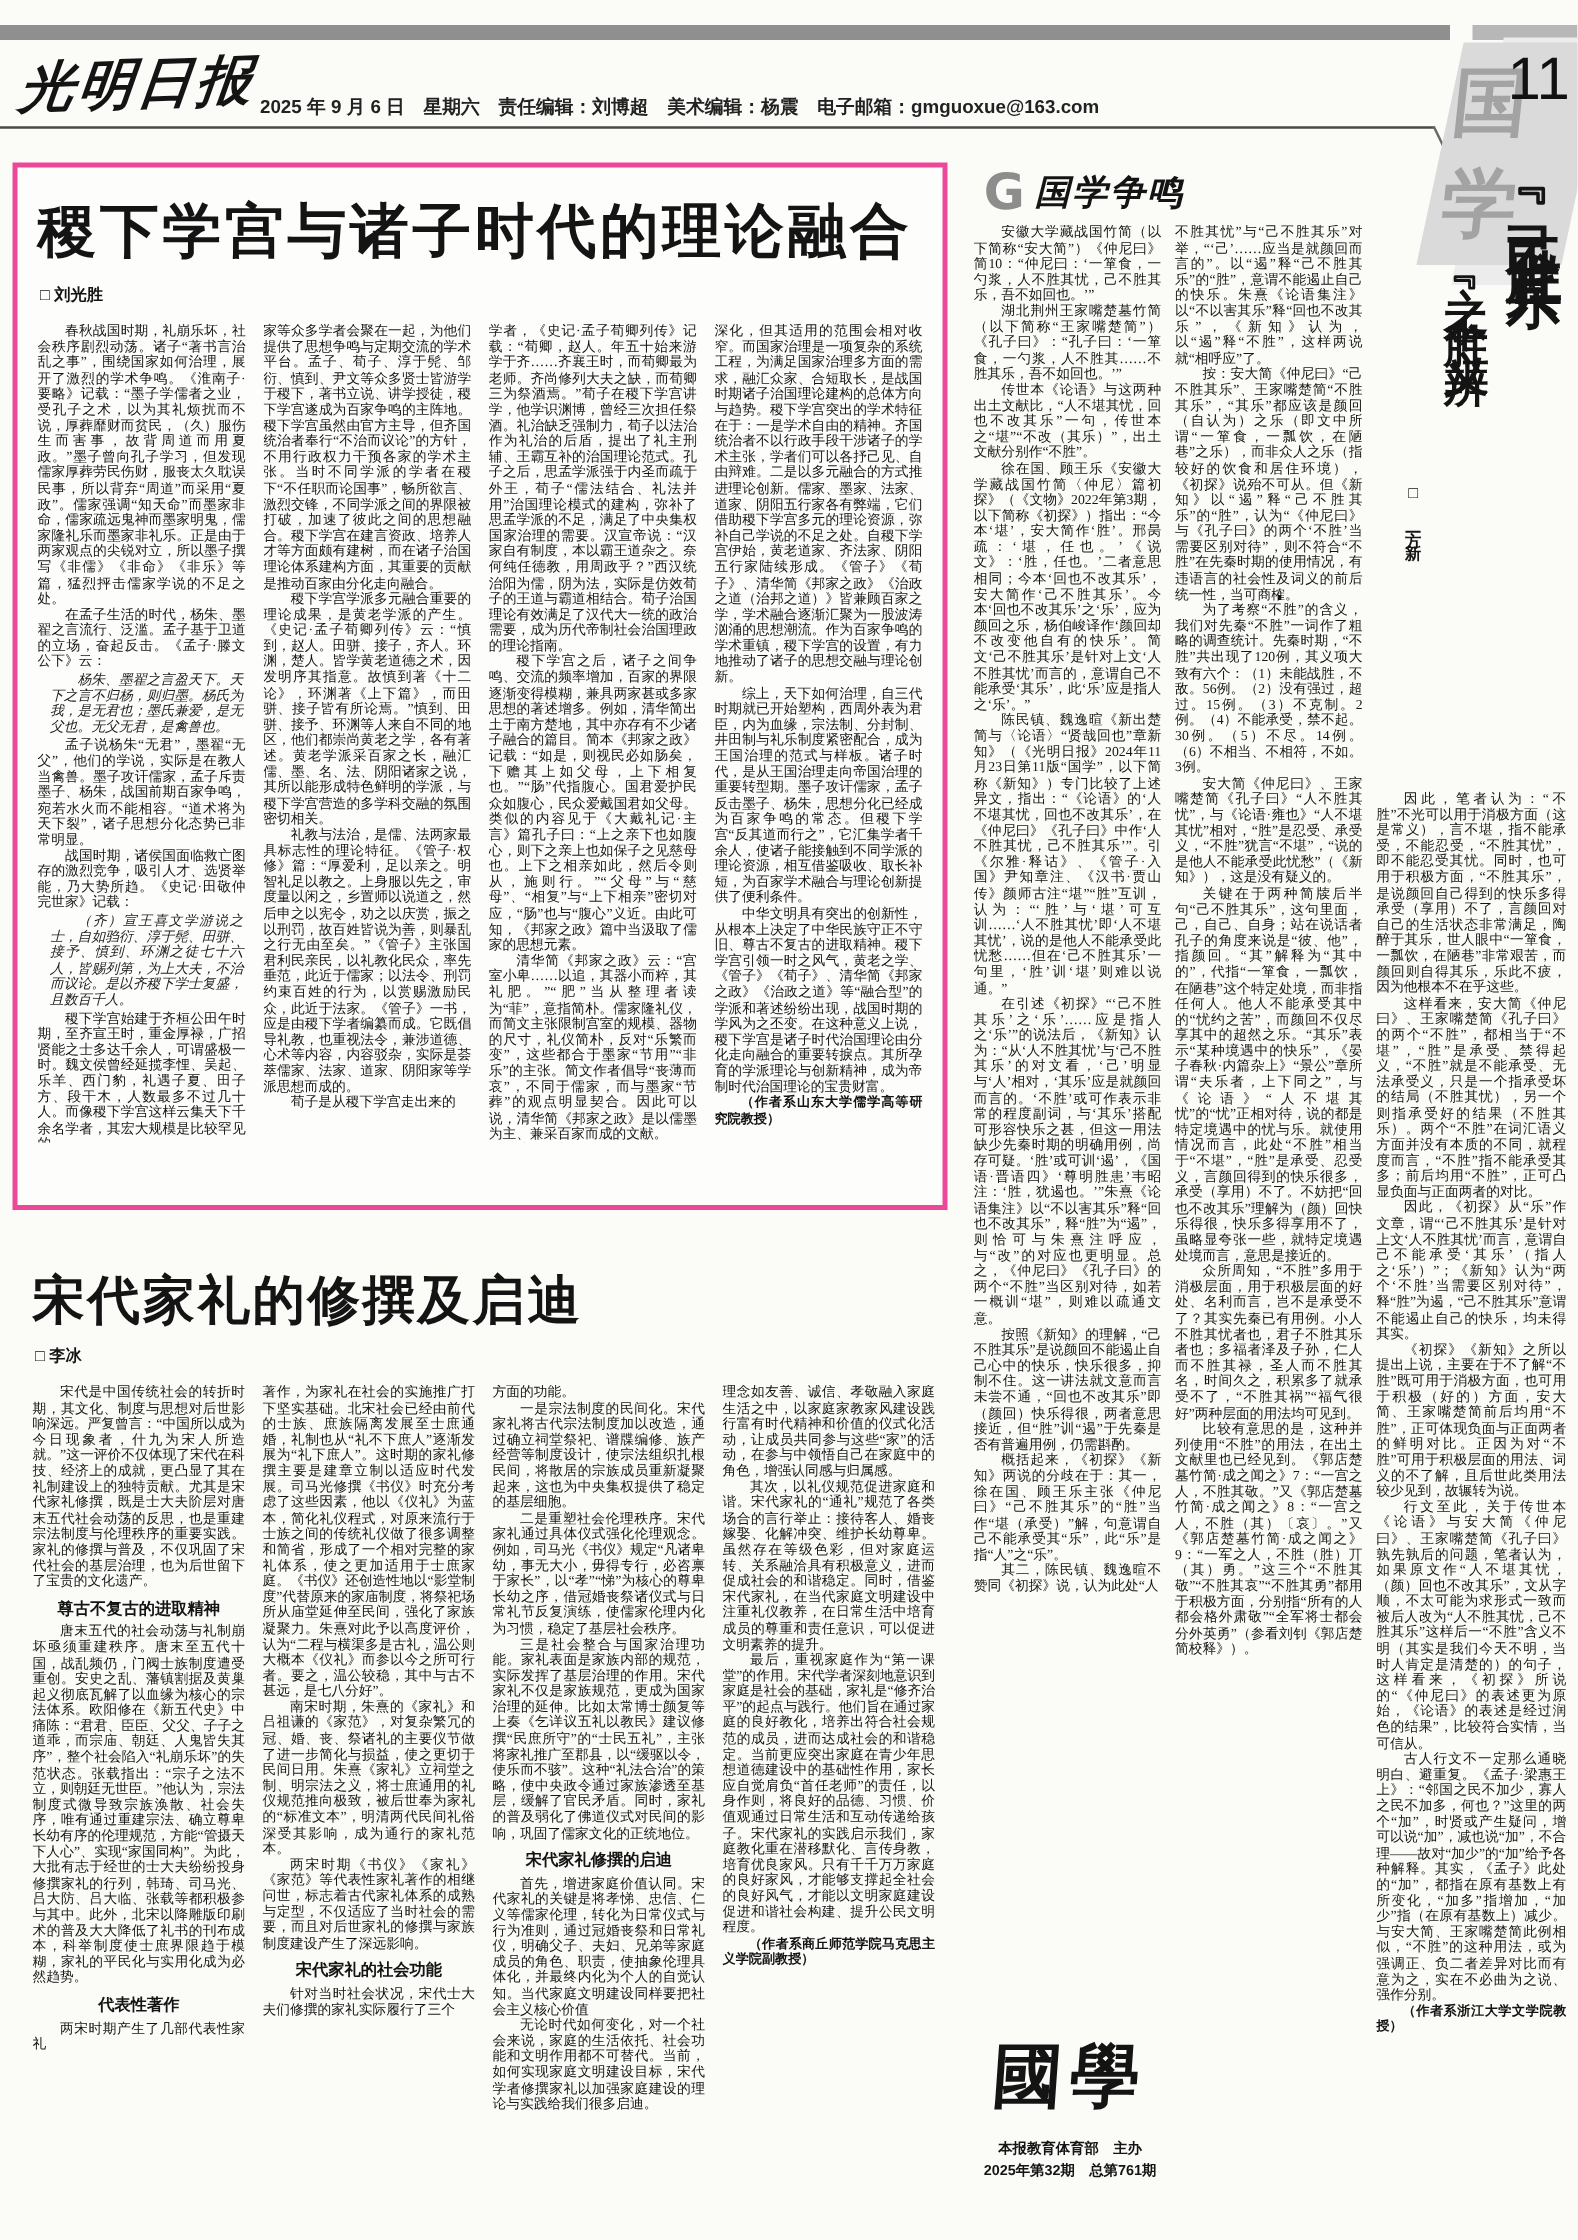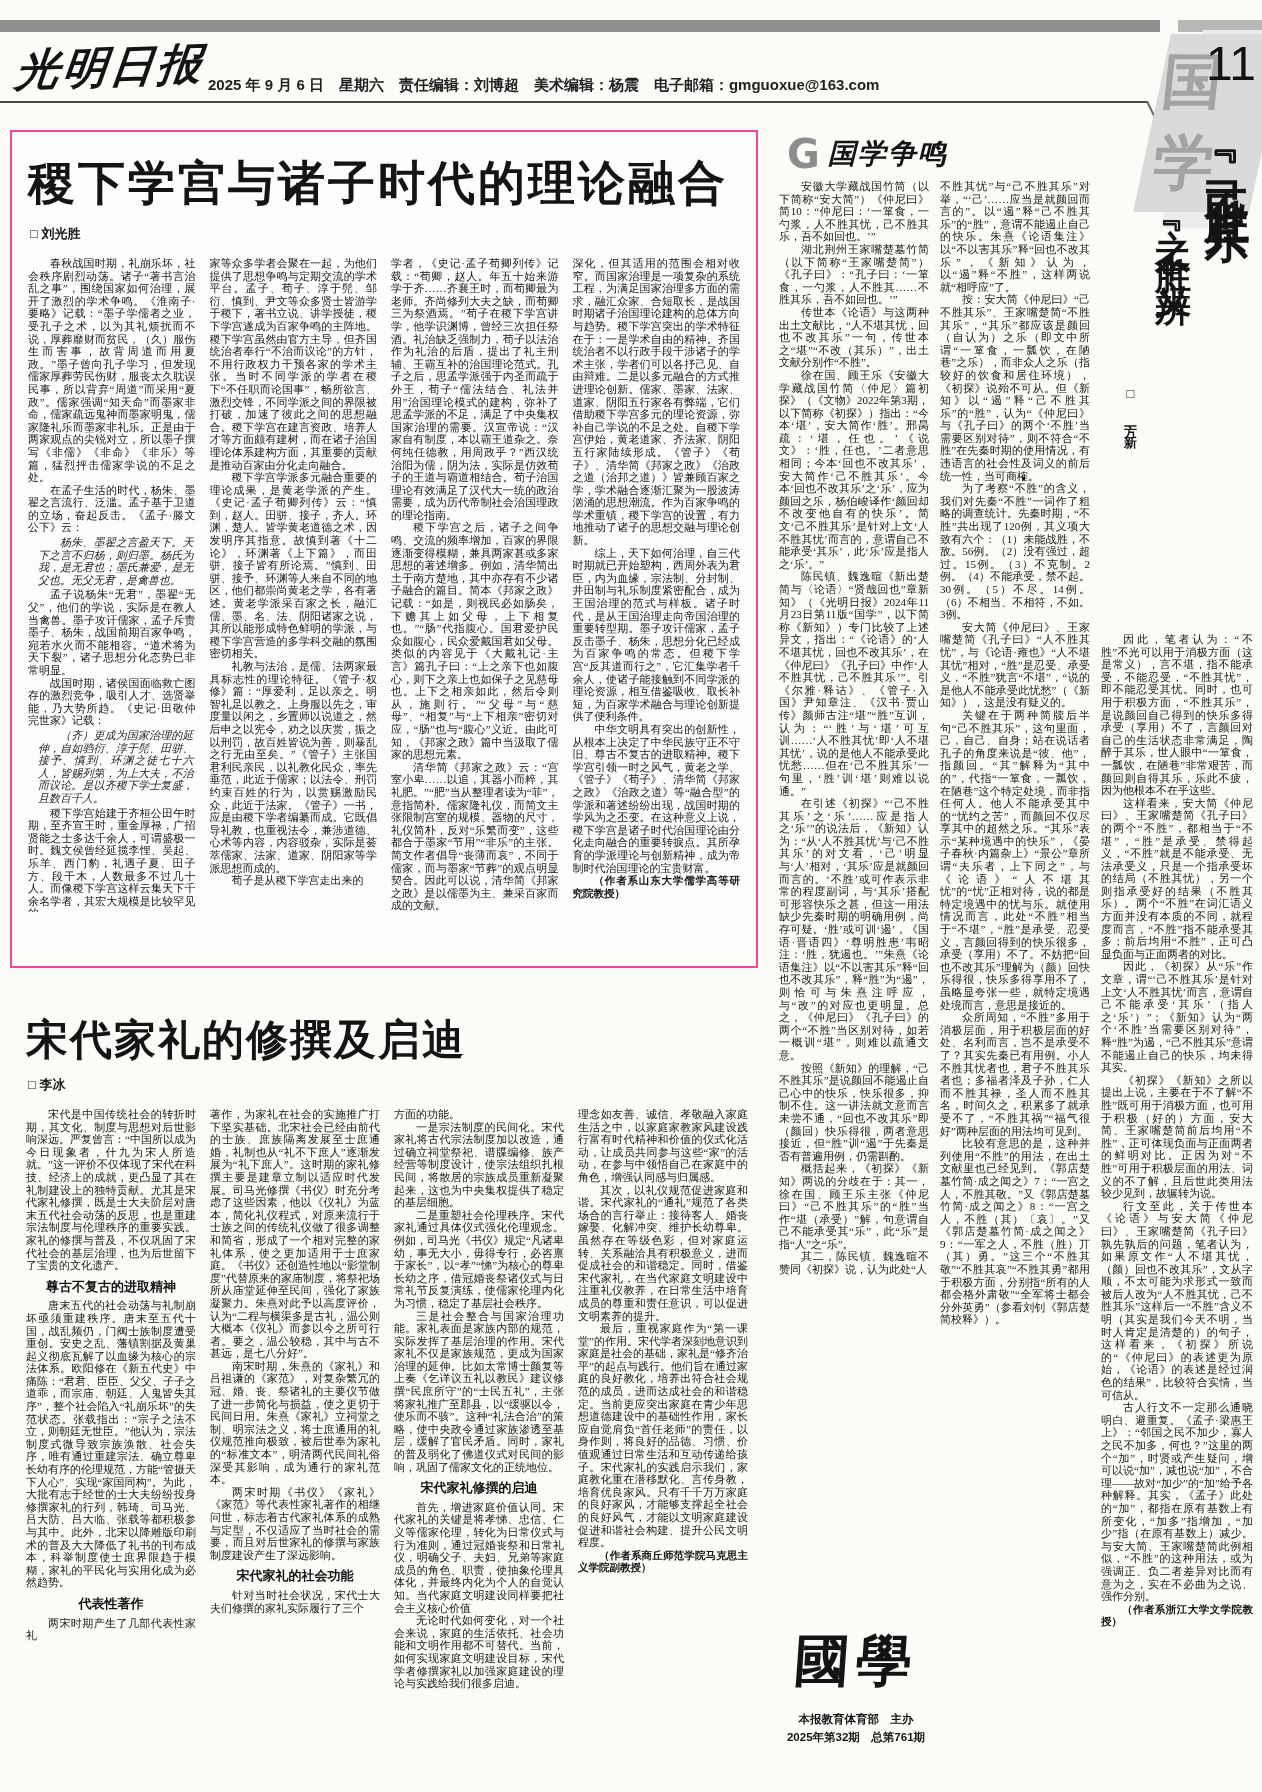--- a/index.html
+++ b/index.html
@@ -25,21 +25,21 @@
   .cols{display:flex;gap:14px;overflow:hidden;}
   .col{flex:1;overflow:hidden;}
   .col p,.zcol p{margin:0;text-align:justify;font-size:11px;line-height:12.6px;}
   .t-p{text-indent:2em;}
   .t-c{text-indent:0;}
   .t-q{text-indent:2em;font-style:italic;padding:2px 2px 2px 10px;color:#1c1c1c;}
   .t-s{text-align:center !important;font-weight:bold;font-family:"Liberation Sans",sans-serif;
        font-size:13px !important;margin:9px 0 6px !important;text-indent:0;}
   .t-a{font-weight:bold;text-indent:2em;font-family:"Liberation Sans",sans-serif;font-size:10.5px !important;}
   
-  .jixia{position:absolute;left:10px;top:130px;width:748px;height:838px;border:2px solid #ec4899;
+  .jixia{position:absolute;left:10px;top:130px;width:748px;height:838px;border:4px solid #ec4899;
          background:#fdfdfb;padding:12px 16px 0 16px;box-sizing:border-box;}
   .jixia h1{margin:8px 0 10px 0;font-size:47px;font-weight:bold;letter-spacing:3px;white-space:nowrap;}
   .byline{font-family:"Liberation Sans",sans-serif;font-size:13px;font-weight:bold;margin:0 0 14px 2px;}
   .jixia .cols{height:655px;}
   
   .song{position:absolute;left:10px;top:1006px;width:748px;height:796px;padding:0 10px 0 16px;box-sizing:border-box;}
   .song h1{margin:6px 0 8px 0;font-size:42px;font-weight:bold;letter-spacing:2px;white-space:nowrap;}
   .song .cols{height:700px;}
   
   .zsec{position:absolute;left:779px;top:128px;width:478px;height:1664px;}
@@ -81,21 +81,21 @@
   <div class="jixia">
     <h1>稷下学宫与诸子时代的理论融合</h1>
     <div class="byline">□ 刘光胜</div>
     <div class="cols">
         <div class="col">
           <p class="t-p">春秋战国时期，礼崩乐坏，社会秩序剧烈动荡。诸子“著书言治乱之事”，围绕国家如何治理，展开了激烈的学术争鸣。《淮南子·要略》记载：“墨子学儒者之业，受孔子之术，以为其礼烦扰而不说，厚葬靡财而贫民，（久）服伤生而害事，故背周道而用夏政。”墨子曾向孔子学习，但发现儒家厚葬劳民伤财，服丧太久耽误民事，所以背弃“周道”而采用“夏政”。儒家强调“知天命”而墨家非命，儒家疏远鬼神而墨家明鬼，儒家隆礼乐而墨家非礼乐。正是由于两家观点的尖锐对立，所以墨子撰写《非儒》《非命》《非乐》等篇，猛烈抨击儒家学说的不足之处。</p>
           <p class="t-p">在孟子生活的时代，杨朱、墨翟之言流行、泛滥。孟子基于卫道的立场，奋起反击。《孟子·滕文公下》云：</p>
           <p class="t-q">杨朱、墨翟之言盈天下。天下之言不归杨，则归墨。杨氏为我，是无君也；墨氏兼爱，是无父也。无父无君，是禽兽也。</p>
           <p class="t-p">孟子说杨朱“无君”，墨翟“无父”，他们的学说，实际是在教人当禽兽。墨子攻讦儒家，孟子斥责墨子、杨朱，战国前期百家争鸣，宛若水火而不能相容。“道术将为天下裂”，诸子思想分化态势已非常明显。</p>
           <p class="t-p">战国时期，诸侯国面临救亡图存的激烈竞争，吸引人才、选贤举能，乃大势所趋。《史记·田敬仲完世家》记载：</p>
-          <p class="t-q">（齐）更成为国家治理的延伸，自如驺衍、淳于髡、田骈、接予、慎到、环渊之徒七十六人，皆赐列第，为上大夫，不治而议论。是以齐稷下学士复盛，且数百千人。</p>
+          <p class="t-q">（齐）宣王喜文学游说之士，自如驺衍、淳于髡、田骈、接予、慎到、环渊之徒七十六人，皆赐列第，为上大夫，不治而议论。是以齐稷下学士复盛，且数百千人。</p>
           <p class="t-p">稷下学宫始建于齐桓公田午时期，至齐宣王时，重金厚禄，广招贤能之士多达千余人，可谓盛极一时。魏文侯曾经延揽李悝、吴起、乐羊、西门豹，礼遇子夏、田子方、段干木，人数最多不过几十人。而像稷下学宫这样云集天下千余名学者，其宏大规模是比较罕见的。</p>
         </div>
         <div class="col">
           <p class="t-c">家等众多学者会聚在一起，为他们提供了思想争鸣与定期交流的学术平台。孟子、荀子、淳于髡、邹衍、慎到、尹文等众多贤士皆游学于稷下，著书立说、讲学授徒，稷下学宫遂成为百家争鸣的主阵地。稷下学宫虽然由官方主导，但齐国统治者奉行“不治而议论”的方针，不用行政权力干预各家的学术主张。当时不同学派的学者在稷下“不任职而论国事”，畅所欲言、激烈交锋，不同学派之间的界限被打破，加速了彼此之间的思想融合。稷下学宫在建言资政、培养人才等方面颇有建树，而在诸子治国理论体系建构方面，其重要的贡献是推动百家由分化走向融合。</p>
           <p class="t-p">稷下学宫学派多元融合重要的理论成果，是黄老学派的产生。《史记·孟子荀卿列传》云：“慎到，赵人。田骈、接子，齐人。环渊，楚人。皆学黄老道德之术，因发明序其指意。故慎到著《十二论》，环渊著《上下篇》，而田骈、接子皆有所论焉。”慎到、田骈、接予、环渊等人来自不同的地区，他们都崇尚黄老之学，各有著述。黄老学派采百家之长，融汇儒、墨、名、法、阴阳诸家之说，其所以能形成特色鲜明的学派，与稷下学宫营造的多学科交融的氛围密切相关。</p>
           <p class="t-p">礼教与法治，是儒、法两家最具标志性的理论特征。《管子·权修》篇：“厚爱利，足以亲之。明智礼足以教之。上身服以先之，审度量以闲之，乡置师以说道之，然后申之以宪令，劝之以庆赏，振之以刑罚，故百姓皆说为善，则暴乱之行无由至矣。”《管子》主张国君利民亲民，以礼教化民众，率先垂范，此近于儒家；以法令、刑罚约束百姓的行为，以赏赐激励民众，此近于法家。《管子》一书，应是由稷下学者编纂而成。它既倡导礼教，也重视法令，兼涉道德、心术等内容，内容驳杂，实际是荟萃儒家、法家、道家、阴阳家等学派思想而成的。</p>
           <p class="t-p">荀子是从稷下学宫走出来的</p>
         </div>
         <div class="col">
           <p class="t-c">学者，《史记·孟子荀卿列传》记载：“荀卿，赵人。年五十始来游学于齐……齐襄王时，而荀卿最为老师。齐尚修列大夫之缺，而荀卿三为祭酒焉。”荀子在稷下学宫讲学，他学识渊博，曾经三次担任祭酒。礼治缺乏强制力，荀子以法治作为礼治的后盾，提出了礼主刑辅、王霸互补的治国理论范式。孔子之后，思孟学派强于内圣而疏于外王，荀子“儒法结合、礼法并用”治国理论模式的建构，弥补了思孟学派的不足，满足了中央集权国家治理的需要。汉宣帝说：“汉家自有制度，本以霸王道杂之。奈何纯任德教，用周政乎？”西汉统治阳为儒，阴为法，实际是仿效荀子的王道与霸道相结合。荀子治国理论有效满足了汉代大一统的政治需要，成为历代帝制社会治国理政的理论指南。</p>

